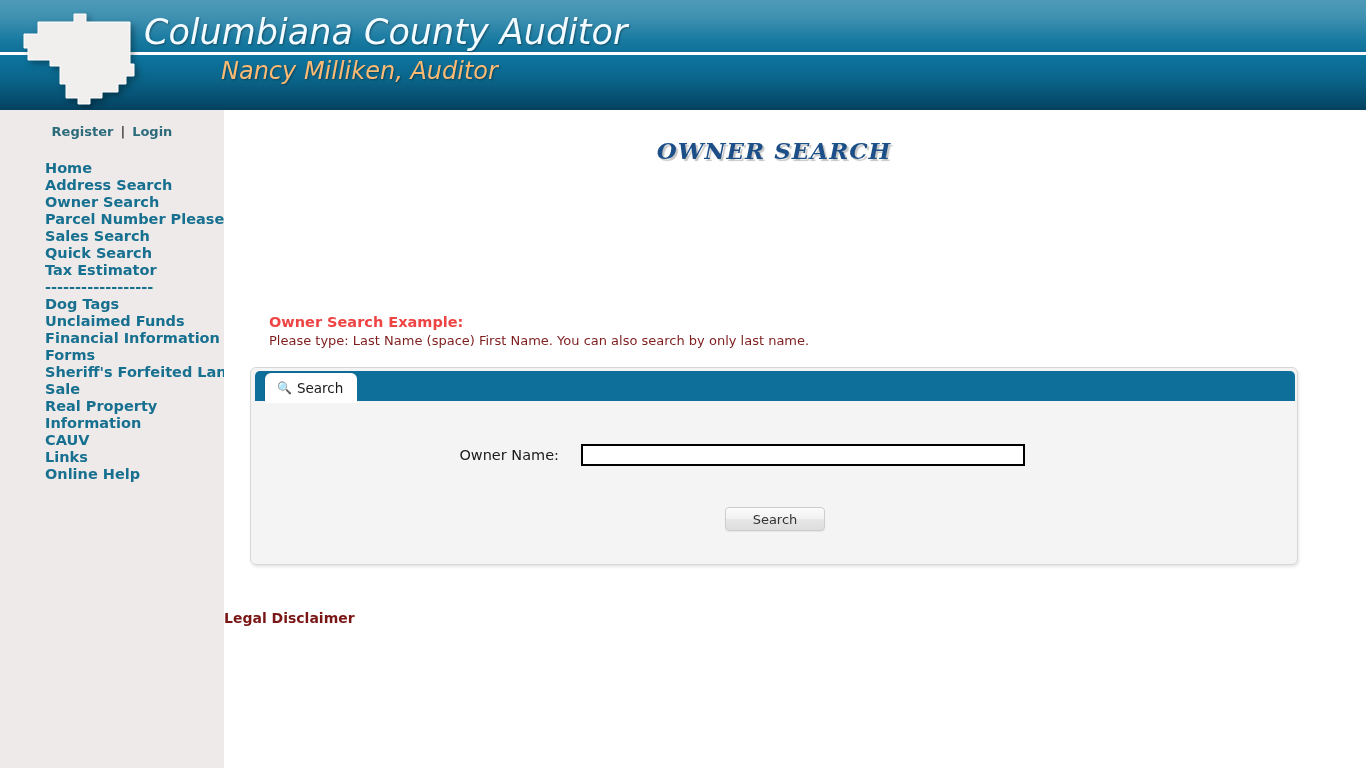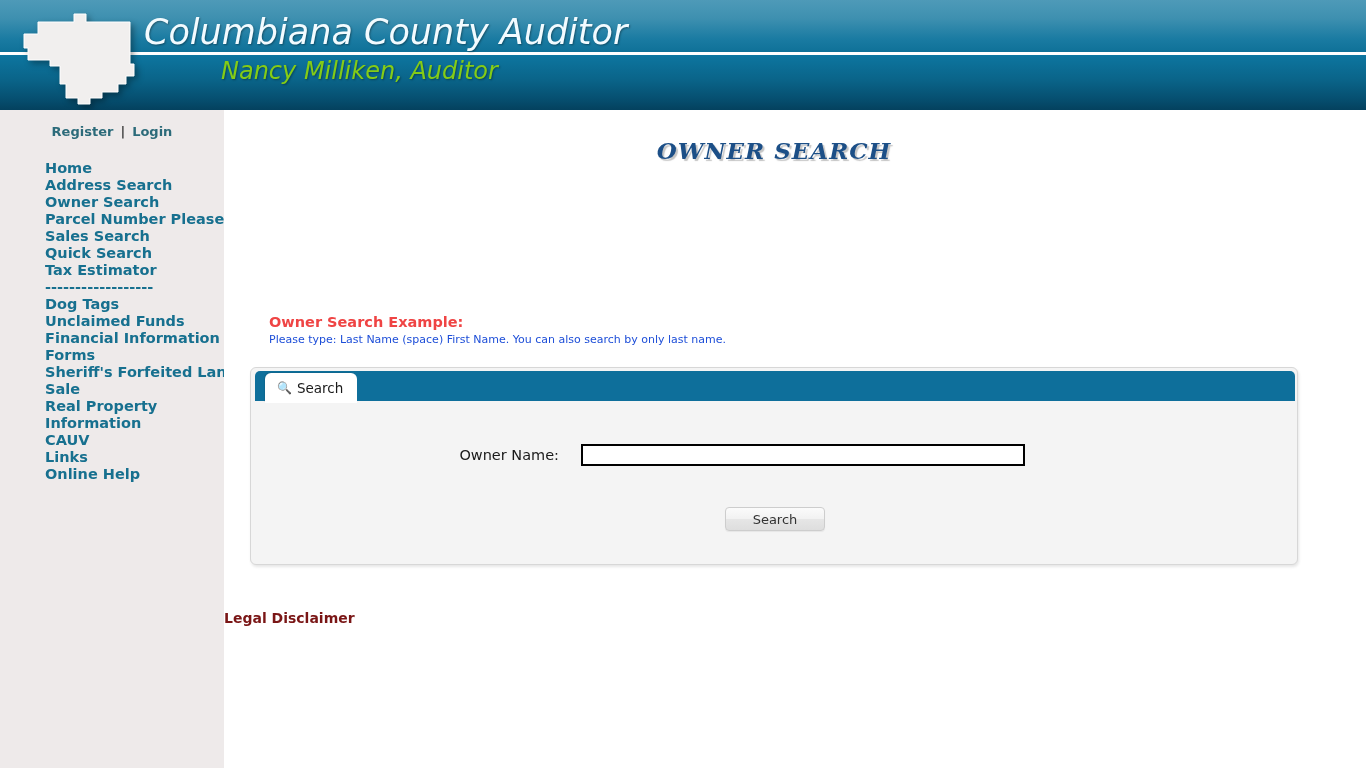--- a/index.html
+++ b/index.html
@@ -33,21 +33,21 @@
   .header-title {
     position: absolute; left: 144px; top: 12px;
     font-size: 35px; font-style: italic; font-weight: normal;
     color: #f2fbff; letter-spacing: 0px;
     white-space: nowrap;
     text-shadow: 1px 1px 2px rgba(0,0,0,0.35);
   }
   .header-subtitle {
     position: absolute; left: 221px; top: 57px;
     font-size: 24px; font-style: italic; font-weight: normal;
-    color: #84cc16;
+    color: #fdba74;
     white-space: nowrap;
     text-shadow: 1px 1px 2px rgba(0,0,0,0.35);
   }
   .county-map {
     position: absolute; left: 22px; top: 4px;
     width: 120px; height: 103px;
     filter: drop-shadow(3px 3px 3px rgba(0,0,0,0.35));
   }
 
   
@@ -111,21 +111,21 @@
     color: #1c4f87;
     letter-spacing: 1px;
     text-shadow: 2px 2px 1px rgba(150,150,150,0.55);
   }
   .example-head {
     position: absolute; left: 45px; top: 204px;
     font-size: 14.5px; font-weight: bold; color: #ef4444;
   }
   .example-text {
     position: absolute; left: 45px; top: 223px;
-    font-size: 11px; color: #1d4ed8;
+    font-size: 13px; color: #7f1d1d;
   }
 
   
   .panel {
     position: absolute; left: 26px; top: 257px;
     width: 1048px; height: 198px;
     background: #f4f4f4;
     border: 1px solid #d7d7d7;
     border-radius: 6px;
     box-shadow: 1px 2px 3px rgba(0,0,0,0.10);

